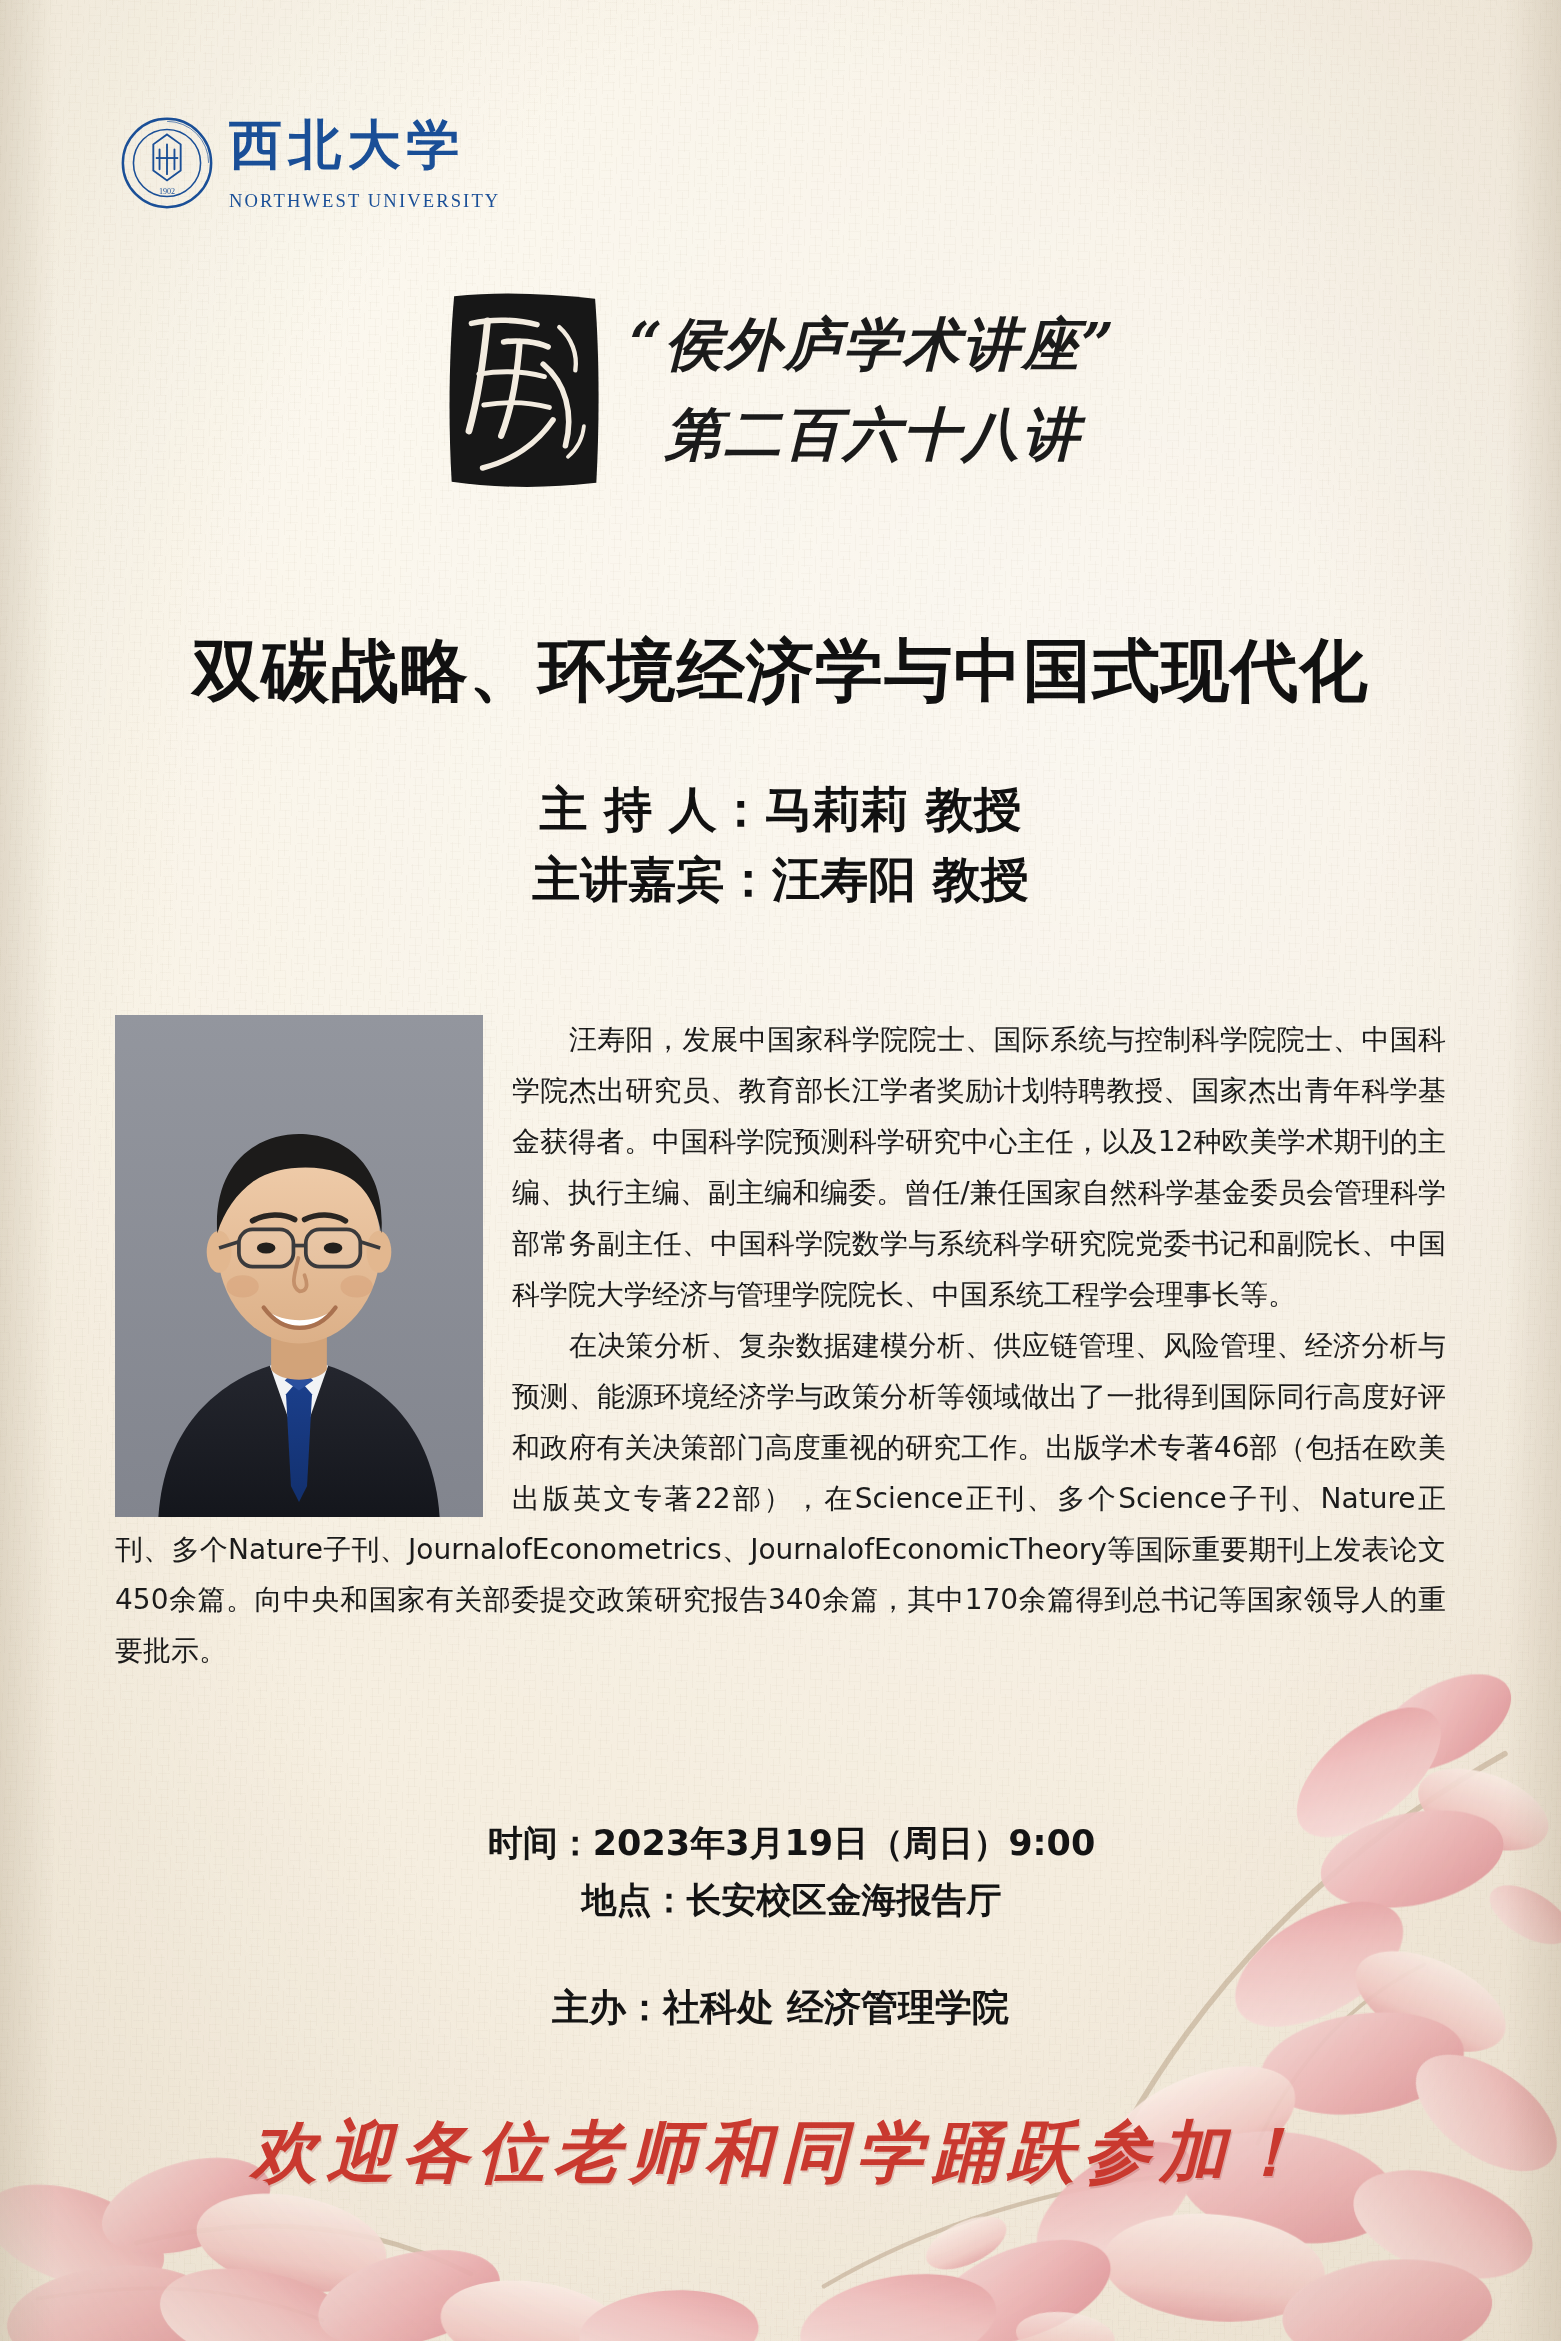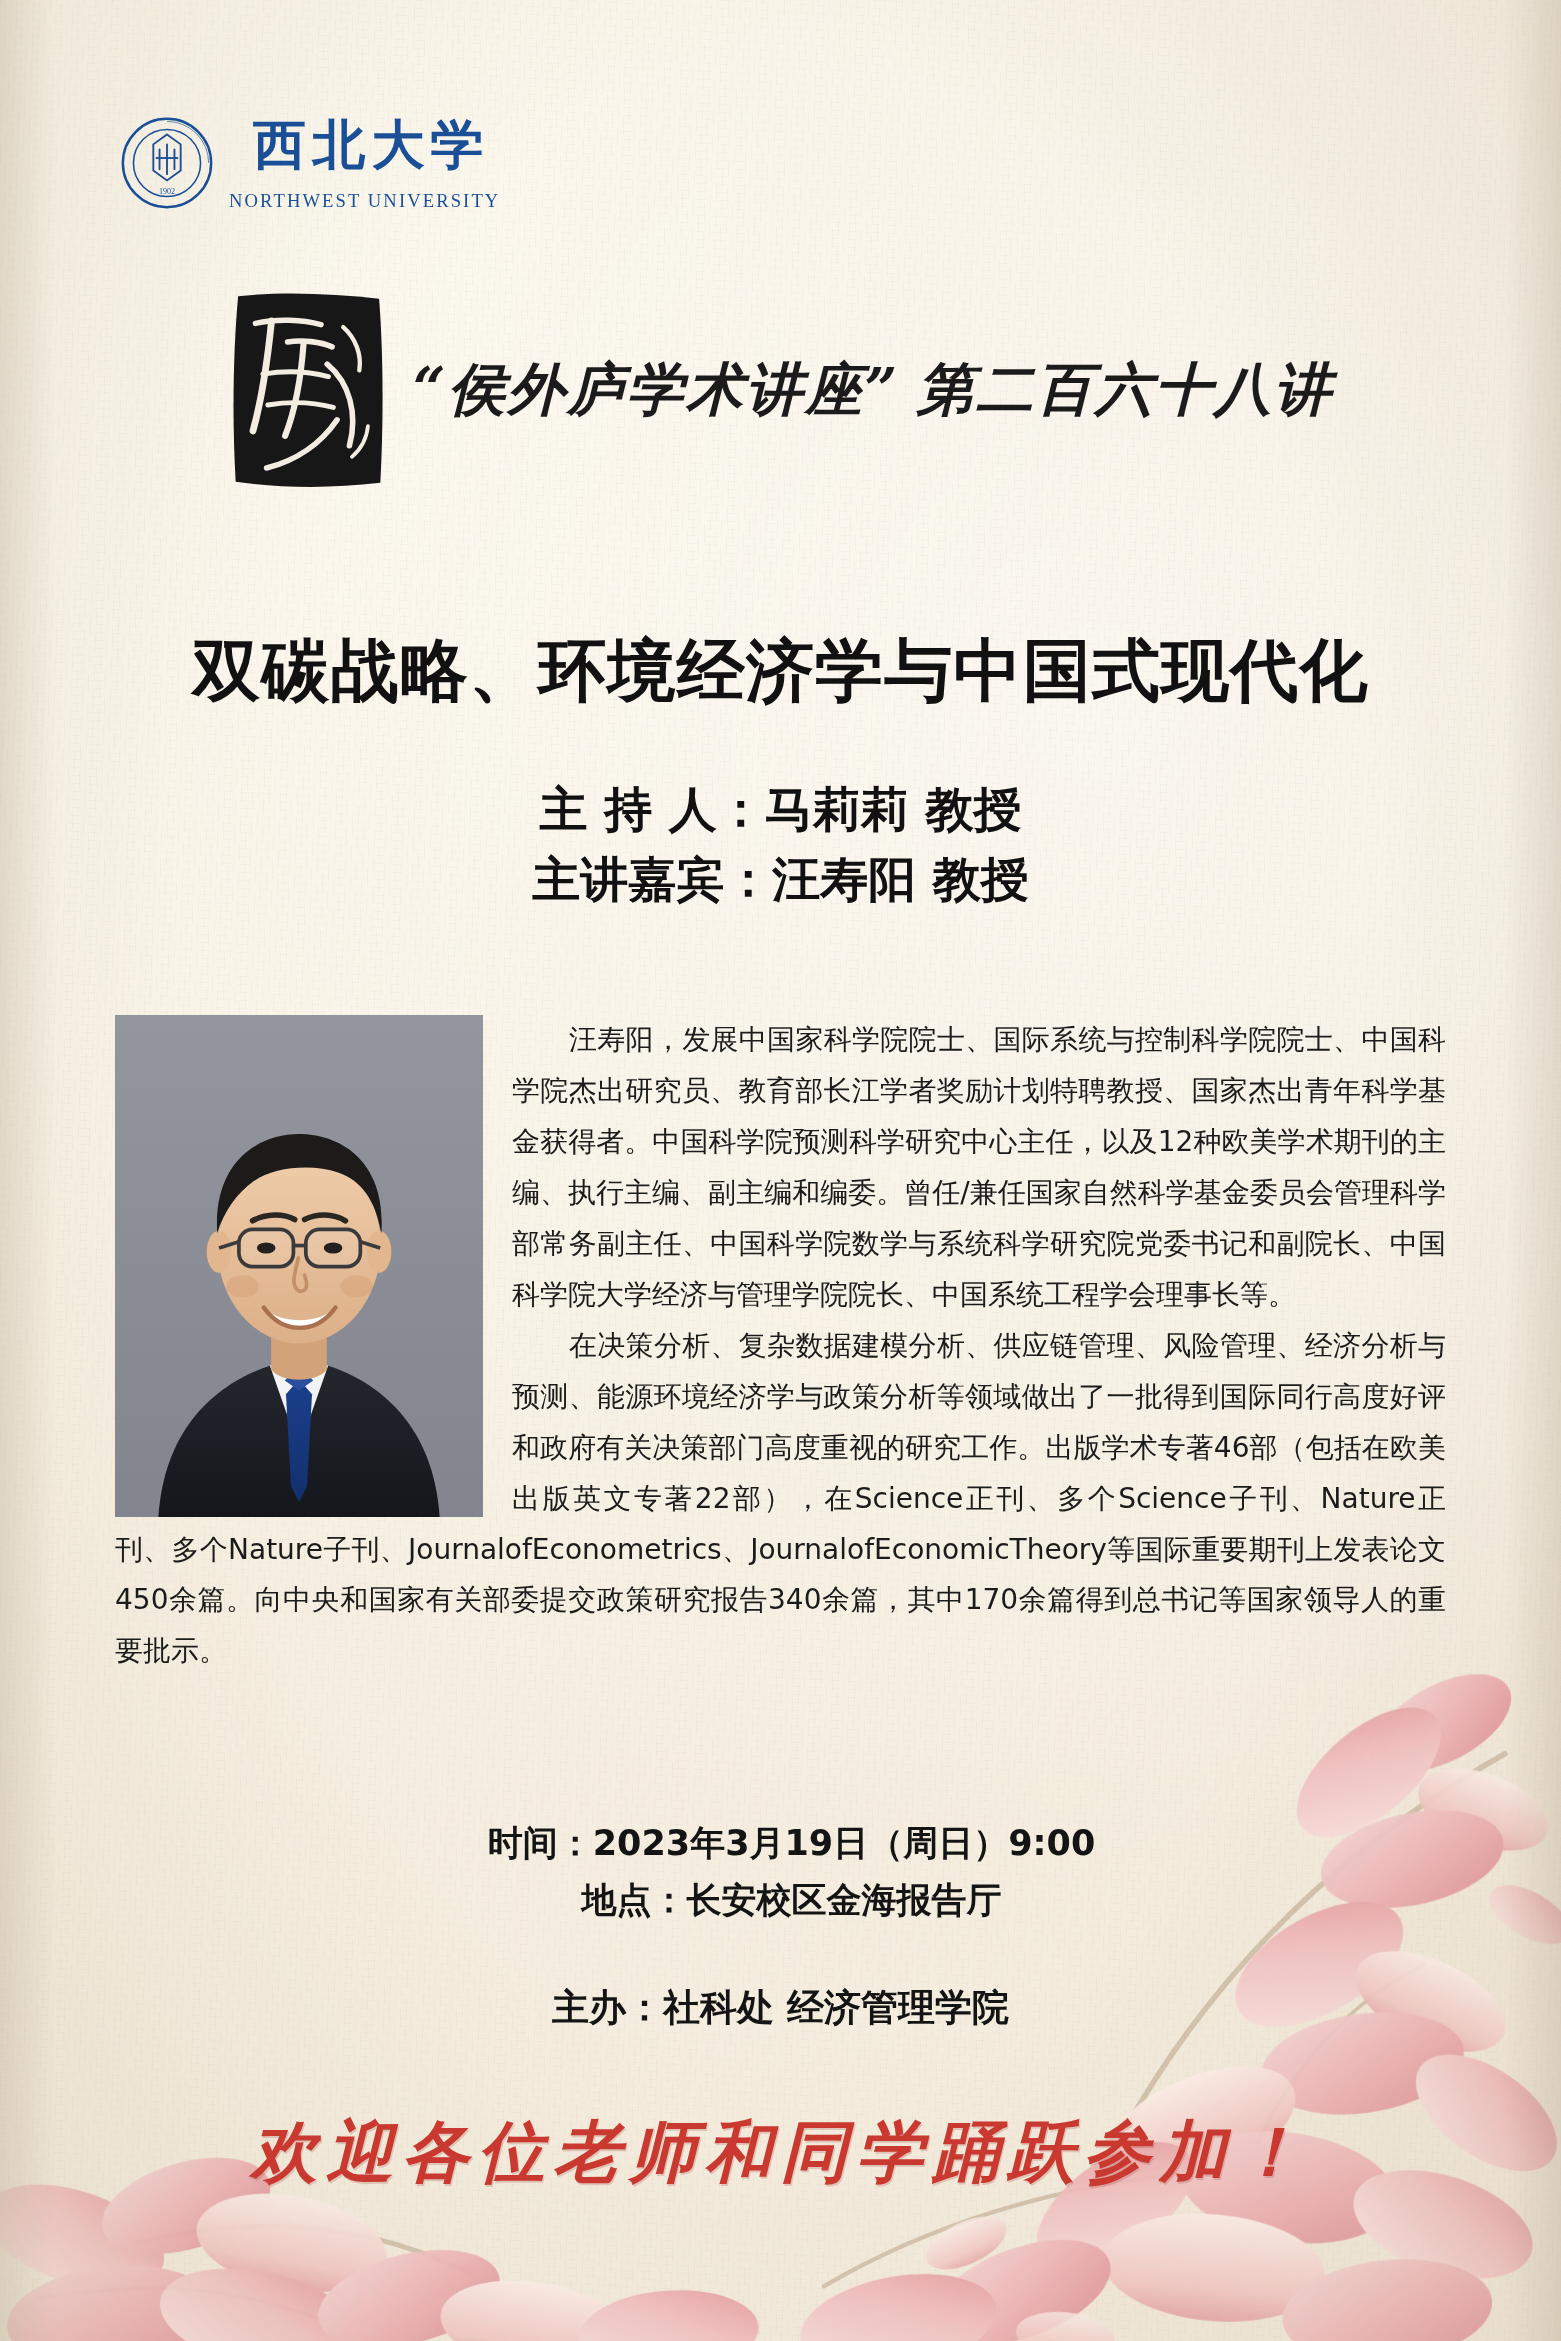--- a/index.html
+++ b/index.html
@@ -74,21 +74,20 @@
     margin-top: 2.5px;
   }
   .uni-cn {
     font-family: "DejaVu Serif", "Liberation Serif", serif;
     font-size: 53px;
     font-weight: 700;
     color: #1a4f97;
     letter-spacing: 6.2px;
     line-height: 1.0;
     white-space: nowrap;
-    margin-left: 24px;
   }
   .uni-en {
     font-family: "Liberation Serif", serif;
     font-size: 18.6px;
     color: #1a4f97;
     letter-spacing: 2.1px;
     margin-top: 19px;
     white-space: nowrap;
   }
 
@@ -105,20 +104,21 @@
   }
   .series-seal {
     width: 160px;
     height: 204px;
     position: relative;
     flex: none;
     margin-top: 5px;
   }
   .series-titles {
     display: flex;
+    flex-direction: column;
     align-items: center;
     gap: 17px;
   }
   .series-line1, .series-line2 {
     font-family: "DejaVu Serif", "Liberation Serif", serif;
     font-weight: 700;
     color: #1b1b1b;
     font-size: 57px;
     letter-spacing: 2.5px;
     line-height: 1.28;

